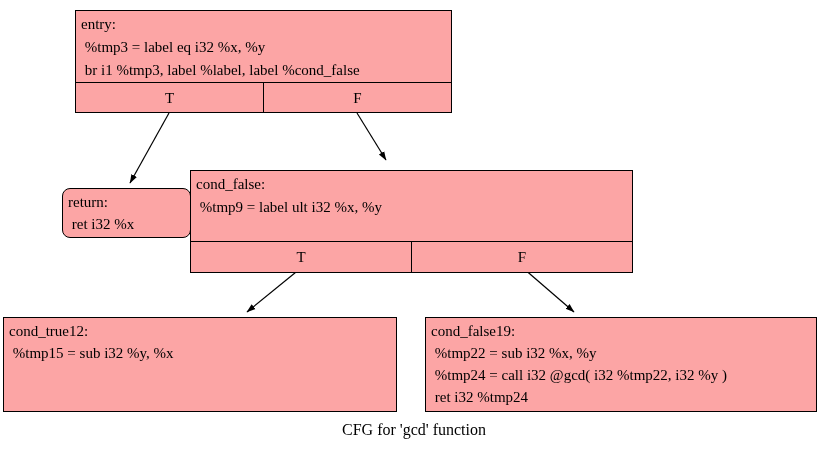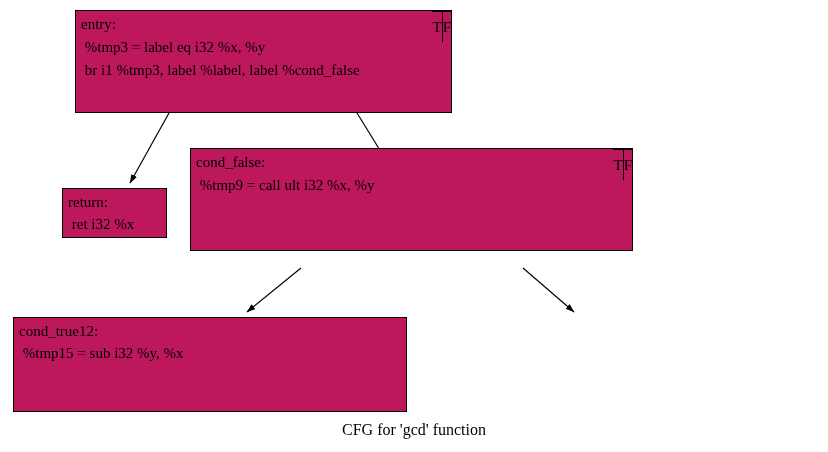--- a/index.html
+++ b/index.html
@@ -7,24 +7,24 @@
     position:relative;
     width:828px;height:452px;
     background:#ffffff;
     font-family:"Liberation Serif","DejaVu Serif",serif;
     color:#000000;
     overflow:hidden;
   }
   .cfg-node{
     position:absolute;
     border:1px solid #000000;
-    background:#be185d;
+    background:#fca5a5;
     box-sizing:border-box;
     display:flex;
-    flex-direction:row;
+    flex-direction:column;
   }
   .node-body{
     flex:1;
     padding:2px 4px 0 5px;
   }
   .code-line{
     white-space:pre;
     font-size:15px;
     line-height:23px;
   }
@@ -77,41 +77,49 @@
       <div class="code-line">entry:</div>
       <div class="code-line"> %tmp3 = label eq i32 %x, %y</div>
       <div class="code-line"> br i1 %tmp3, label %label, label %cond_false</div>
     </div>
     <div class="branch-row">
       <div class="branch-cell t">T</div>
       <div class="branch-cell">F</div>
     </div>
   </div>
 
-  <div class="cfg-node" style="left:62px;top:188px;width:105px;height:50px;">
+  <div class="cfg-node" style="left:62px;top:188px;width:129px;height:50px;border-radius:8px;">
     <div class="node-body">
       <div class="code-line compact">return:</div>
       <div class="code-line compact"> ret i32 %x</div>
     </div>
   </div>
 
-  <div class="cfg-node" style="left:190px;top:148px;width:443px;height:103px;">
+  <div class="cfg-node" style="left:190px;top:170px;width:443px;height:103px;">
     <div class="node-body">
       <div class="code-line">cond_false:</div>
-      <div class="code-line"> %tmp9 = call ult i32 %x, %y</div>
+      <div class="code-line"> %tmp9 = label ult i32 %x, %y</div>
     </div>
     <div class="branch-row">
       <div class="branch-cell t">T</div>
       <div class="branch-cell">F</div>
     </div>
   </div>
 
-  <div class="cfg-node" style="left:13px;top:317px;width:394px;height:95px;">
+  <div class="cfg-node" style="left:3px;top:317px;width:394px;height:95px;">
     <div class="node-body">
       <div class="code-line compact">cond_true12:</div>
       <div class="code-line compact"> %tmp15 = sub i32 %y, %x</div>
     </div>
   </div>
 
+  <div class="cfg-node" style="left:425px;top:317px;width:392px;height:95px;">
+    <div class="node-body">
+      <div class="code-line compact">cond_false19:</div>
+      <div class="code-line compact"> %tmp22 = sub i32 %x, %y</div>
+      <div class="code-line compact"> %tmp24 = call i32 @gcd( i32 %tmp22, i32 %y )</div>
+      <div class="code-line compact"> ret i32 %tmp24</div>
+    </div>
+  </div>
 
   <div class="caption">CFG for 'gcd' function</div>
 
 </div>
 
 </body></html>

